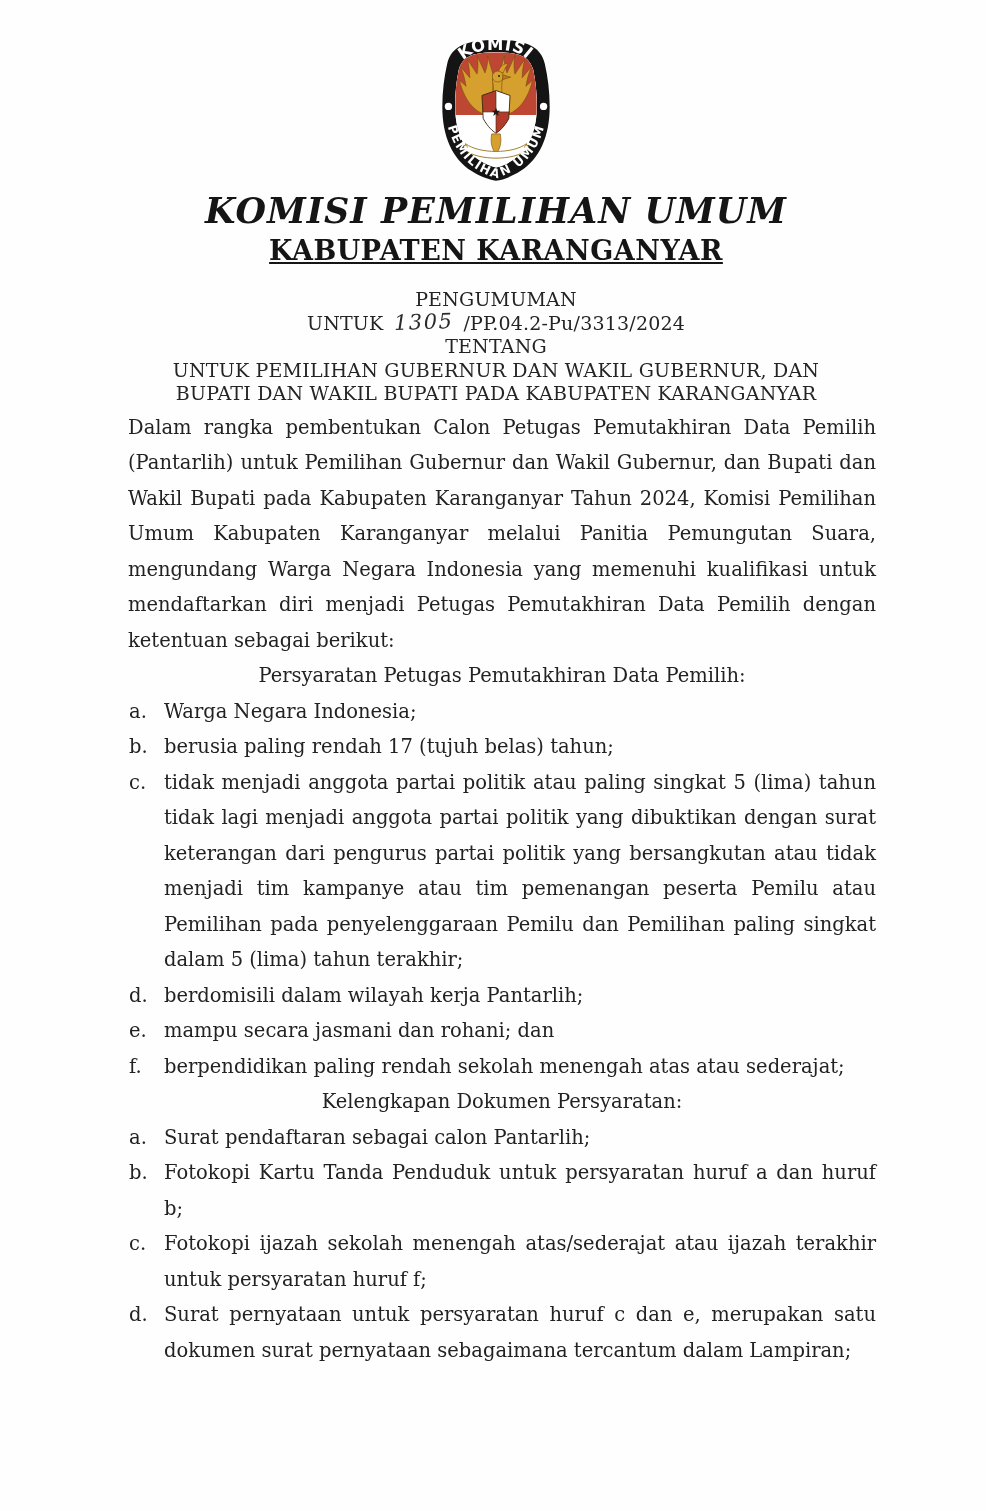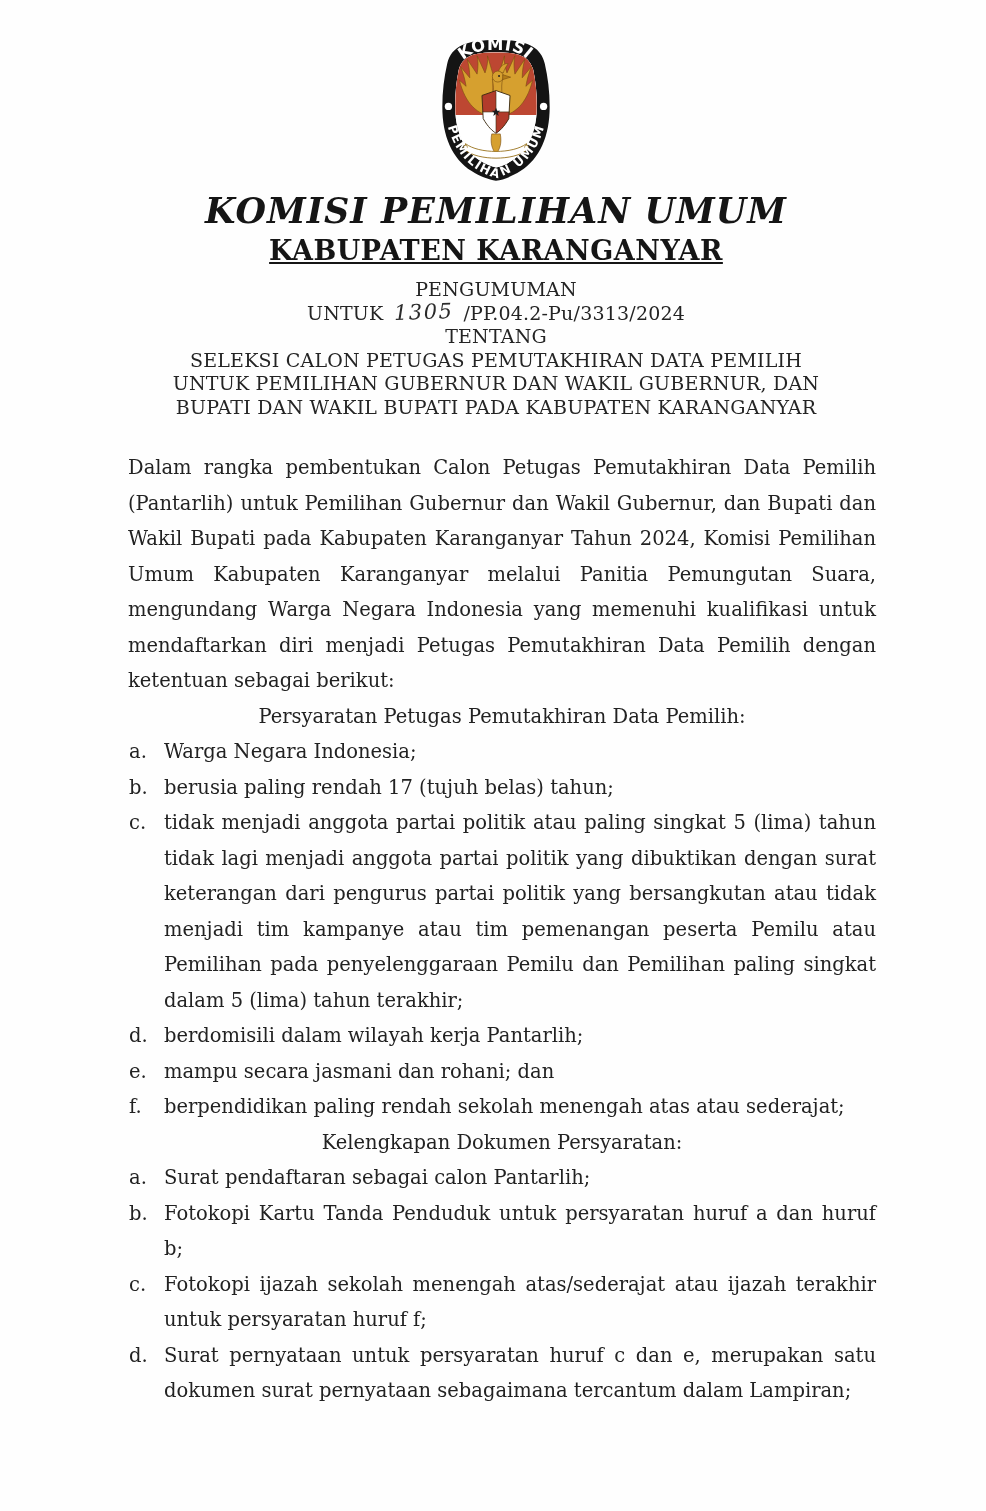--- a/index.html
+++ b/index.html
@@ -21,35 +21,35 @@
   .org-line1 {
     font-size: 35px; font-weight: bold; letter-spacing: 1px;
     margin: 8px 0 0 0; line-height: 1.15; color: #151515; font-style: italic;
   }
   .org-line2 {
     font-size: 27px; font-weight: bold; letter-spacing: 0.5px;
     margin: 4px 0 0 0; line-height: 1.15; color: #151515; text-decoration: underline;
   }
   
   .doc-heading {
-    margin-top: 12px; text-align: center; position: relative; left: -6px;
+    margin-top: 22px; text-align: center; position: relative; left: -6px;
     font-size: 19px; line-height: 23.5px; letter-spacing: 0.2px; color: #242424;
   }
   .nomor-line .sep { display: inline-block; width: 4px; }
   .handwritten {
     font-style: italic;
     font-size: 21px;
     letter-spacing: 1.5px;
     display: inline-block;
     transform: rotate(-2deg) translateY(-1px);
     color: #2a2a2a;
   }
   
   .doc-body {
-    margin-top: 31px;
+    margin-top: 4px;
     font-size: 19.5px;
     line-height: 35.5px;
     text-align: justify;
     color: #222222;
   }
   .doc-body p { margin: 0; }
   .section-heading { text-align: center; }
   .item { position: relative; padding-left: 36px; }
   .item .marker { position: absolute; left: 1px; top: 0; }
 </style>
@@ -125,21 +125,20 @@
   </div>
 
   <div class="doc-heading">
     <div>PENGUMUMAN</div>
     <div class="nomor-line">
       <span>UNTUK</span><span class="sep"></span>
       <span class="handwritten">1305</span><span class="sep"></span>
       <span>/PP.04.2-Pu/3313/2024</span>
     </div>
     <div>TENTANG</div>
-    <div>SELEKSI CALON PETUGAS PEMUTAKHIRAN DATA PEMILIH</div>
     <div>UNTUK PEMILIHAN GUBERNUR DAN WAKIL GUBERNUR, DAN</div>
     <div>BUPATI DAN WAKIL BUPATI PADA KABUPATEN KARANGANYAR</div>
   </div>
 
   <div class="doc-body">
     <p class="intro">Dalam rangka pembentukan Calon Petugas Pemutakhiran Data Pemilih (Pantarlih) untuk Pemilihan Gubernur dan Wakil Gubernur, dan Bupati dan Wakil Bupati pada Kabupaten Karanganyar Tahun 2024, Komisi Pemilihan Umum Kabupaten Karanganyar melalui Panitia Pemungutan Suara, mengundang Warga Negara Indonesia yang memenuhi kualifikasi untuk mendaftarkan diri menjadi Petugas Pemutakhiran Data Pemilih dengan ketentuan sebagai berikut:</p>
 
     <p class="section-heading">Persyaratan Petugas Pemutakhiran Data Pemilih:</p>
 
     <div class="item">

